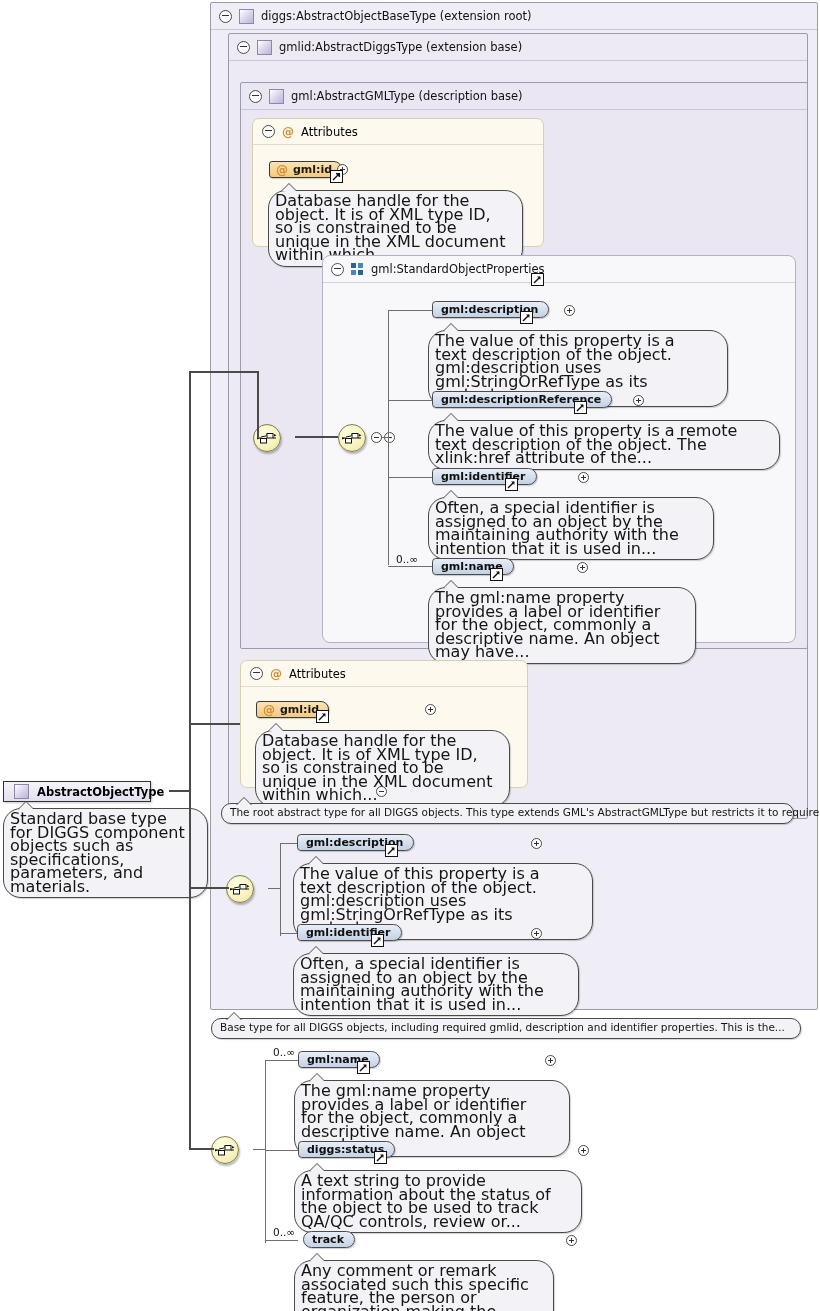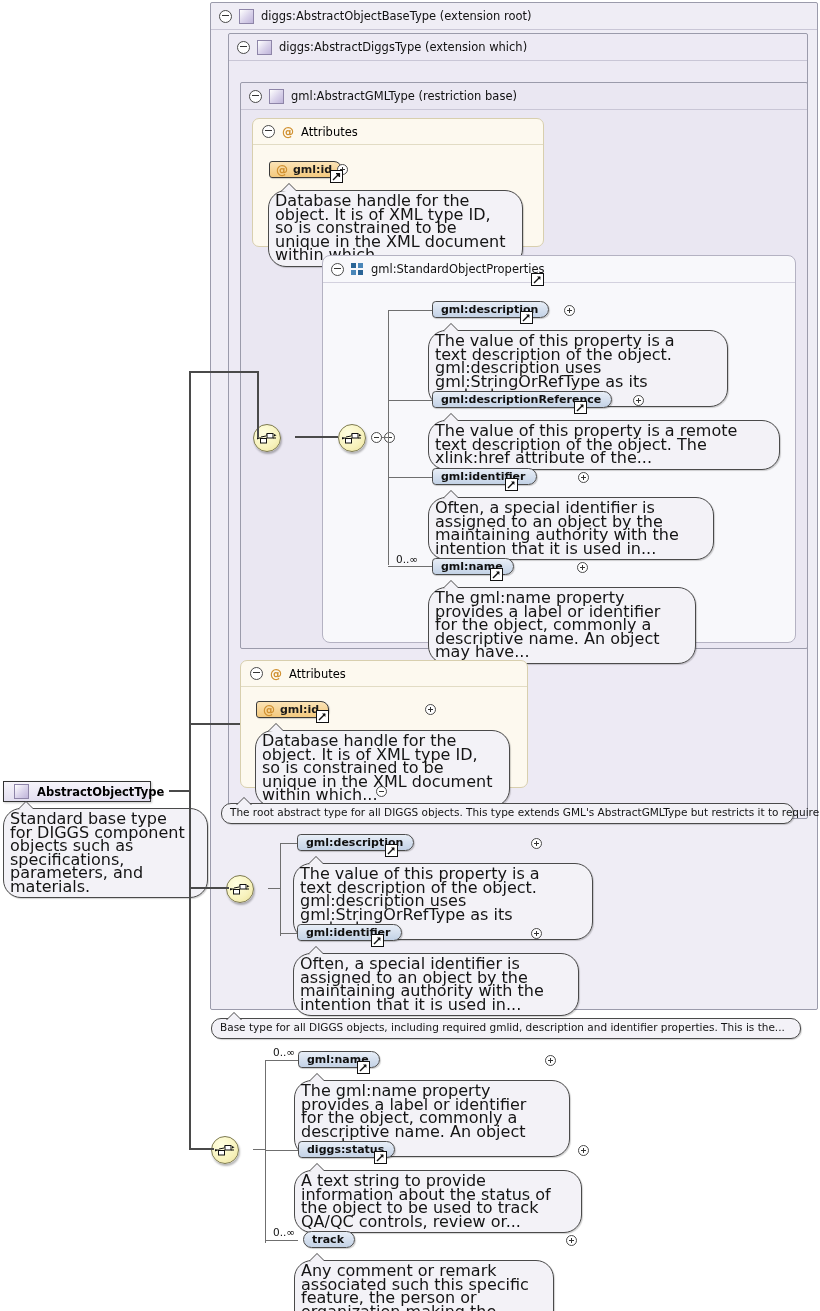--- a/index.html
+++ b/index.html
@@ -251,30 +251,30 @@
     <span class="type-icon"></span>
     <span>diggs:AbstractObjectBaseType (extension root)</span>
   </div>
 </div>
 
 
 <div class="abs typebox lvl2" style="left:228px; top:33px; width:580px; height:786px;">
   <div class="typebox-hdr">
     <span class="toggle"></span>
     <span class="type-icon"></span>
-    <span>diggs:AbstractDiggsType (extension which)</span>
+    <span>gmlid:AbstractDiggsType (extension base)</span>
   </div>
 </div>
 
 
 <div class="abs typebox lvl3" style="left:240px; top:82px; width:568px; height:567px;">
   <div class="typebox-hdr">
     <span class="toggle"></span>
     <span class="type-icon"></span>
-    <span>gml:AbstractGMLType (restriction base)</span>
+    <span>gml:AbstractGMLType (description base)</span>
   </div>
 </div>
 
 
 <div class="abs attrbox" style="left:252px; top:118px; width:292px; height:129px;">
   <div class="attrbox-hdr">
     <span class="toggle"></span>
     <span class="at-glyph">@</span>
     <span>Attributes</span>
   </div>

